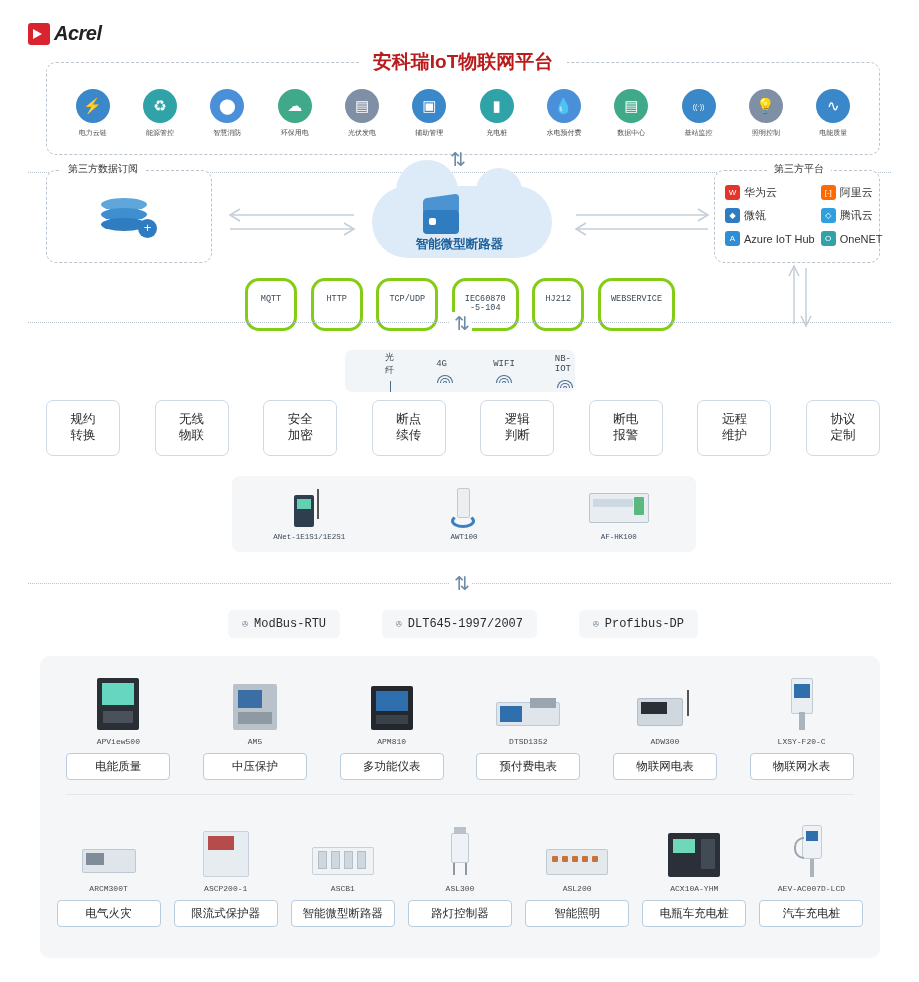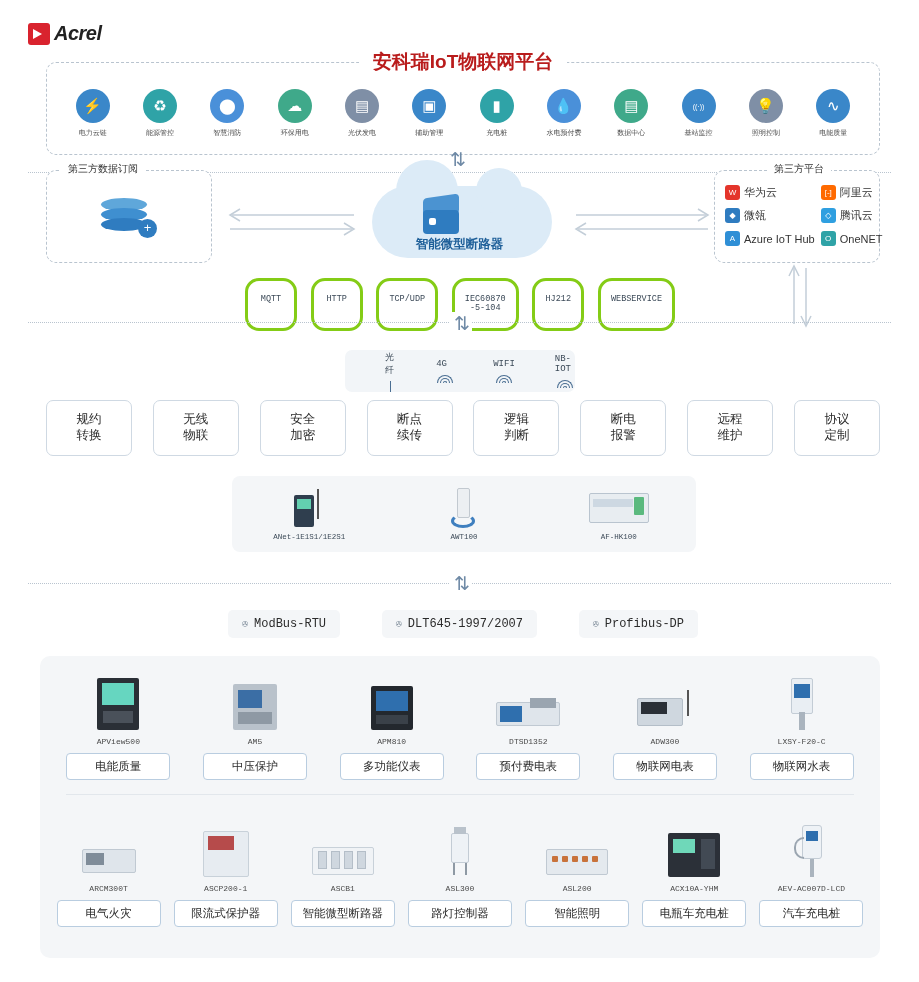--- a/index.html
+++ b/index.html
@@ -145,21 +145,21 @@
   .wifi i { position:absolute; left:50%; transform:translateX(-50%); border:1.6px solid #4a6e92; border-bottom:none;
             border-top-left-radius:60px; border-top-right-radius:60px; }
   .wifi i.a { width:16px; height:8px; bottom:0; }
   .wifi i.b { width:10px; height:5px; bottom:0; }
   .wifi i.c { width:4px; height:2px; bottom:0; }
   .fiber-line { display:block; width:1px; height:11px; background:#4a6e92; margin:4px auto 0 auto; }
 
   
   .feature-row { position:absolute; left:46px; top:400px; width:834px; display:flex; justify-content:space-between; }
   .feature {
-    width:86px; height:56px; border:1px solid #cfd9e3; border-radius:7px;
+    width:74px; height:56px; border:1px solid #cfd9e3; border-radius:7px;
     display:flex; align-items:center; justify-content:center;
     font-size:12.5px; color:#2b2b2b; text-align:center; line-height:1.25;
     background:#fff;
   }
 
   
   #gw-panel {
     position:absolute; left:232px; top:476px; width:464px; height:76px;
     background:#f4f6f8; border-radius:8px;
     display:flex; justify-content:space-around; align-items:center;

